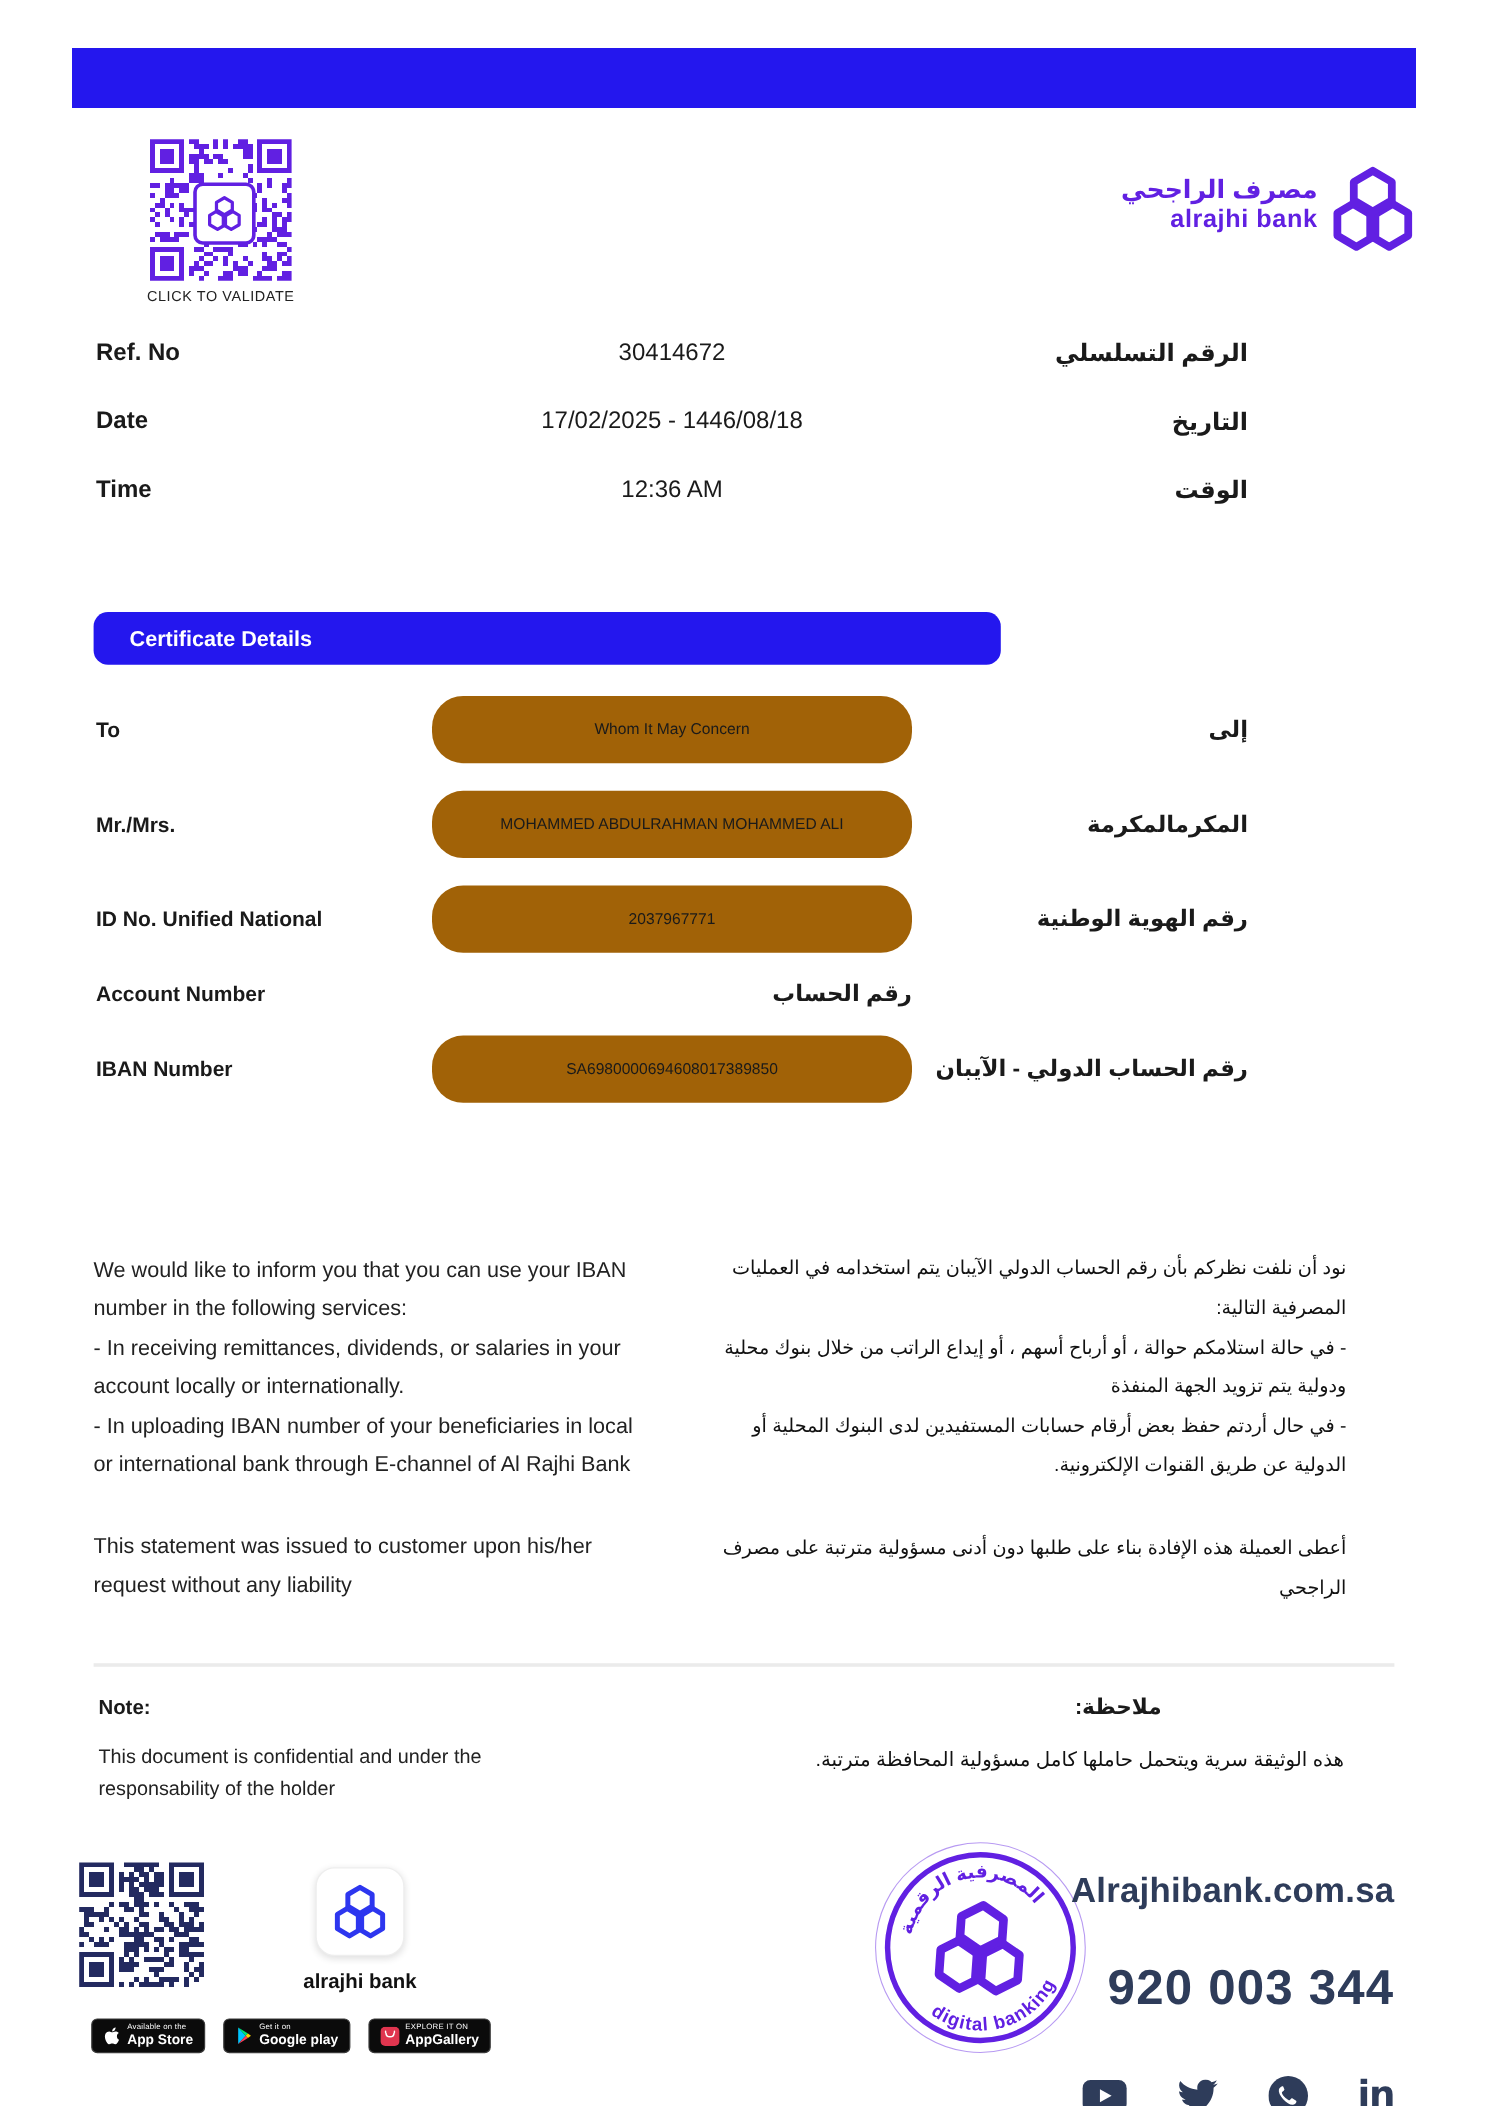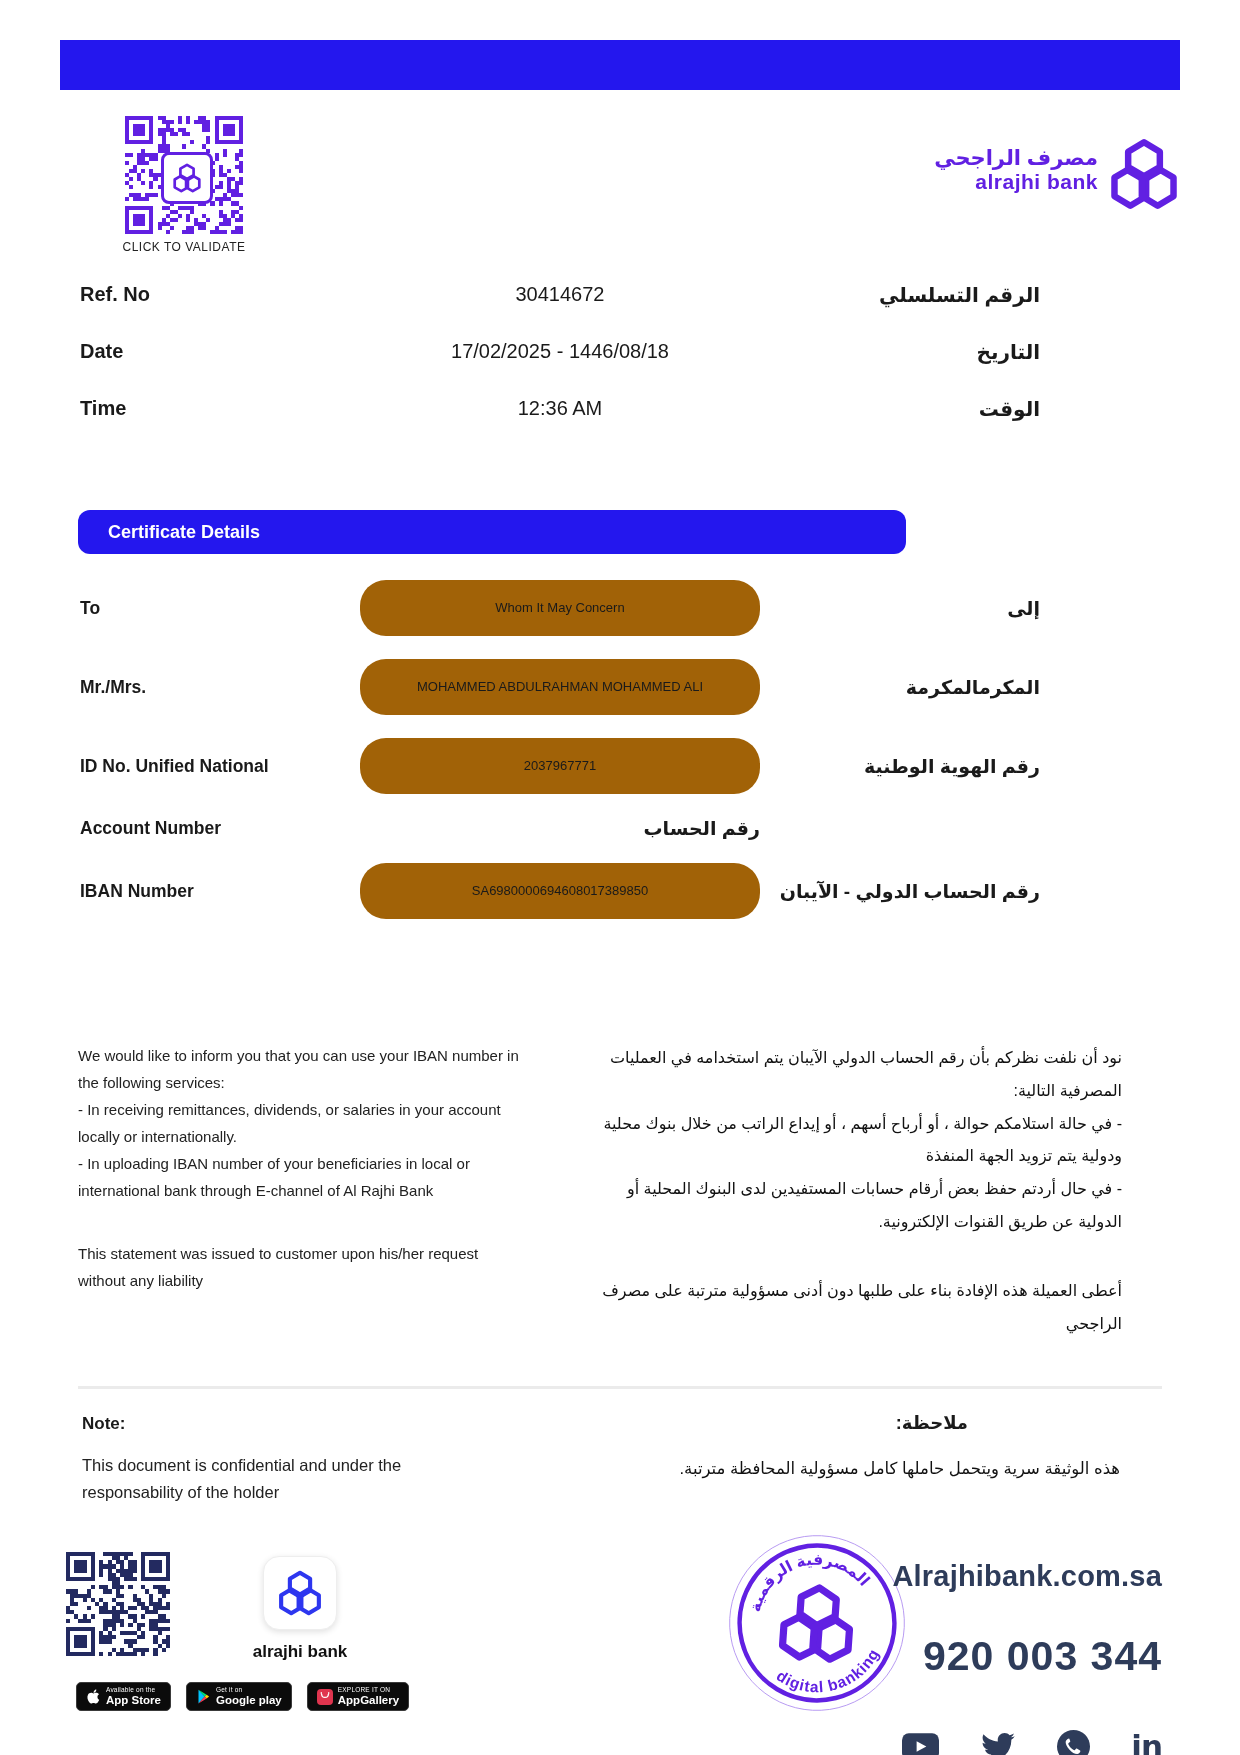--- a/index.html
+++ b/index.html
@@ -34,34 +34,34 @@
   .brand-mark{width:72px;height:72px;color:var(--purple);}
 
   
   .meta{position:absolute;top:266px;left:80px;right:200px;}
   .mrow{display:grid;grid-template-columns:280px 1fr 280px;align-items:center;height:57px;}
   .mlabel{font-size:20px;font-weight:700;}
   .mvalue{text-align:center;font-size:20px;}
   .mlabel-ar{text-align:right;font-size:20px;font-weight:700;direction:rtl;}
 
   
-  .banner{position:absolute;top:510px;left:78px;width:828px;height:44px;background:var(--blue);
+  .banner{position:absolute;top:510px;left:78px;width:756px;height:44px;background:var(--blue);
     border-radius:12px;color:#fff;font-size:18px;font-weight:700;display:flex;align-items:center;padding-left:30px;box-sizing:border-box;}
 
   
   .details{position:absolute;top:580px;left:80px;right:200px;display:flex;flex-direction:column;gap:23px;}
   .drow{display:grid;grid-template-columns:280px 1fr 280px;align-items:center;}
   .dlabel{font-size:17.5px;font-weight:700;}
   .dpill{margin:0 auto;width:400px;min-height:56px;box-sizing:border-box;background:#a16207;border-radius:26px;
     display:flex;align-items:center;justify-content:center;text-align:right;font-size:13px;padding:10px 26px;line-height:1.35;}
   .dlabel-ar{text-align:right;font-size:19px;font-weight:700;direction:rtl;}
 
   
   .bodytext{position:absolute;top:1042px;left:78px;right:118px;display:flex;justify-content:space-between;}
-  .col-en{width:450px;font-size:15px;line-height:1.8;color:#222;}
+  .col-en{width:450px;font-size:18px;line-height:1.8;color:#222;}
   .col-en p{margin:0;}
   .col-en .closing{margin-top:36px;}
   .col-ar{width:520px;font-size:16px;line-height:2.05;direction:rtl;text-align:right;color:#111;}
   .col-ar p{margin:0;}
   .col-ar .closing{margin-top:36px;}
 
   .divider{position:absolute;top:1386px;left:78px;right:78px;height:3px;background:#ebebeb;}
 
   
   .note{position:absolute;top:1412px;left:82px;right:120px;}

